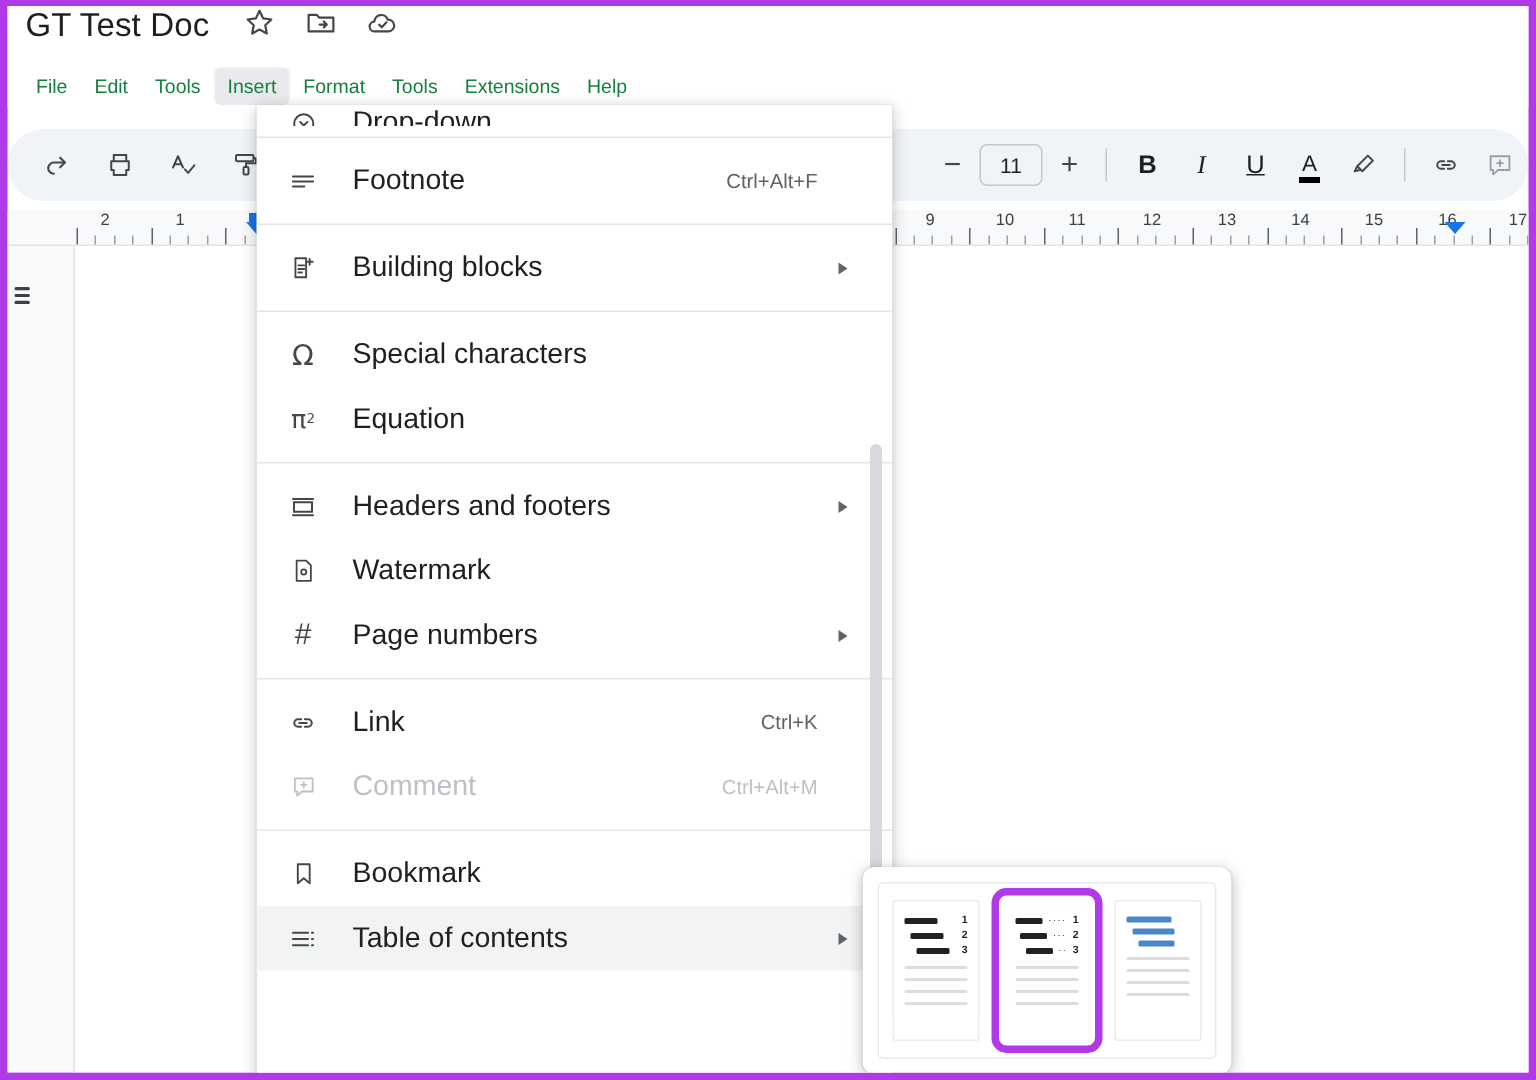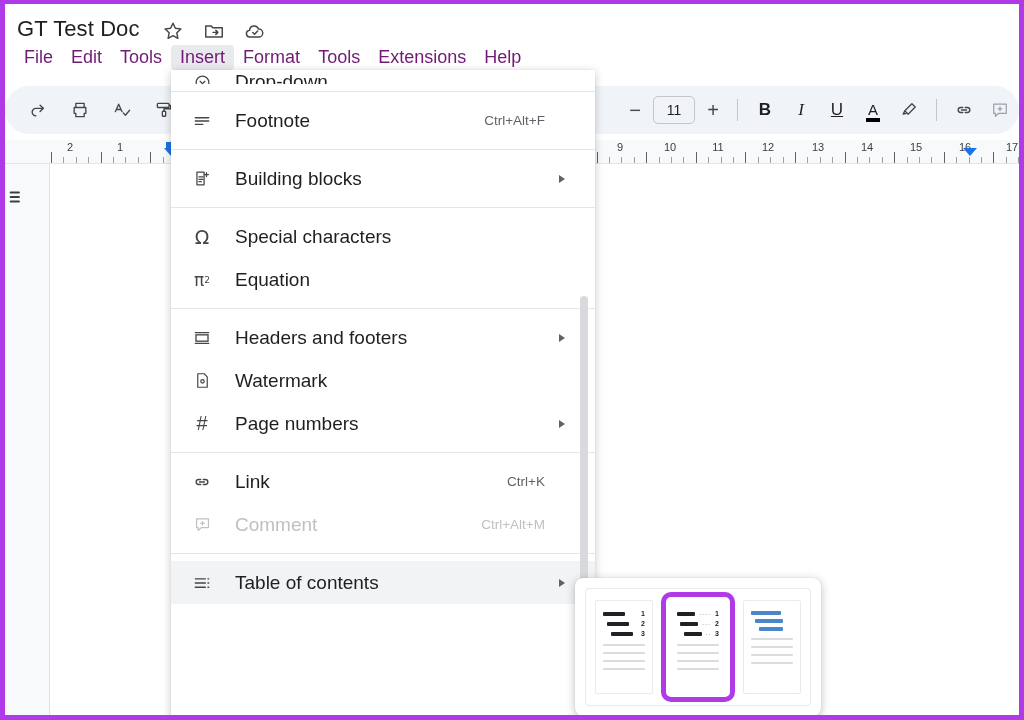--- a/index.html
+++ b/index.html
@@ -18,42 +18,42 @@
     border-top: 4px solid #b13ae8;
     border-bottom: 5px solid #b13ae8;
     overflow: hidden;
   }
 
   
   .titlebar {
     position: absolute; left: 0; top: 0;
     width: 1014px; height: 38px;
     background: #ffffff;
-    display: flex; align-items: flex-end;
+    display: flex; align-items: flex-start;
     padding-left: 12px;
   }
   .doc-title {
     font-size: 22px; color: #1f1f1f; letter-spacing: .1px;
     font-family: "Liberation Sans", sans-serif;
     white-space: nowrap;
   }
   .title-icons { display: flex; align-items: center; gap: 19px; margin-left: 22px; }
   .ticon { width: 22px; height: 22px; color: #444746; display:block; }
   .ticon svg { width: 22px; height: 22px; display: block; }
 
   
   .menubar {
     position: absolute; left: 0; top: 38px;
     width: 1014px; height: 30px;
     background: #ffffff;
     display: flex; align-items: center;
     padding-left: 10px;
   }
   .menu-item {
-    font-size: 18px; color: #701a75;
+    font-size: 13px; color: #15803d;
     padding: 3px 9px; border-radius: 4px;
     cursor: default; white-space: nowrap;
     line-height: 19px;
   }
   .menu-item.active { background: #e8eaed; }
 
   
   .toolbar {
     position: absolute; left: 0; top: 82px;
     width: 1014px; height: 48px;
@@ -512,20 +512,28 @@
           <path d="M4.5 5h15v11h-9l-4 3.5V16h-2z" stroke-linejoin="round"></path>
           <path d="M12 8.2v4.6M9.7 10.5h4.6" stroke-linecap="round"></path>
         </svg>
       </span>
       <span class="mi-label">Comment</span>
       <span class="mi-accel">Ctrl+Alt+M</span>
     </div>
 
     <div class="msep"></div>
 
+    <div class="mi">
+      <span class="mi-icon">
+        <svg width="19" height="19" viewBox="0 0 24 24" fill="none" stroke="currentColor" stroke-width="1.6">
+          <path d="M7 4h10v16l-5-4.2L7 20z" stroke-linejoin="round"></path>
+        </svg>
+      </span>
+      <span class="mi-label">Bookmark</span>
+    </div>
 
     <div class="mi highlight">
       <span class="mi-icon">
         <svg width="20" height="20" viewBox="0 0 24 24" fill="none" stroke="currentColor" stroke-width="1.7">
           <path d="M4 7h12M4 12h12M4 17h12" stroke-linecap="round"></path>
           <path d="M19.2 7h.8M19.2 12h.8M19.2 17h.8" stroke-linecap="round"></path>
         </svg>
       </span>
       <span class="mi-label">Table of contents</span>
       <span class="mi-arrow"></span>

